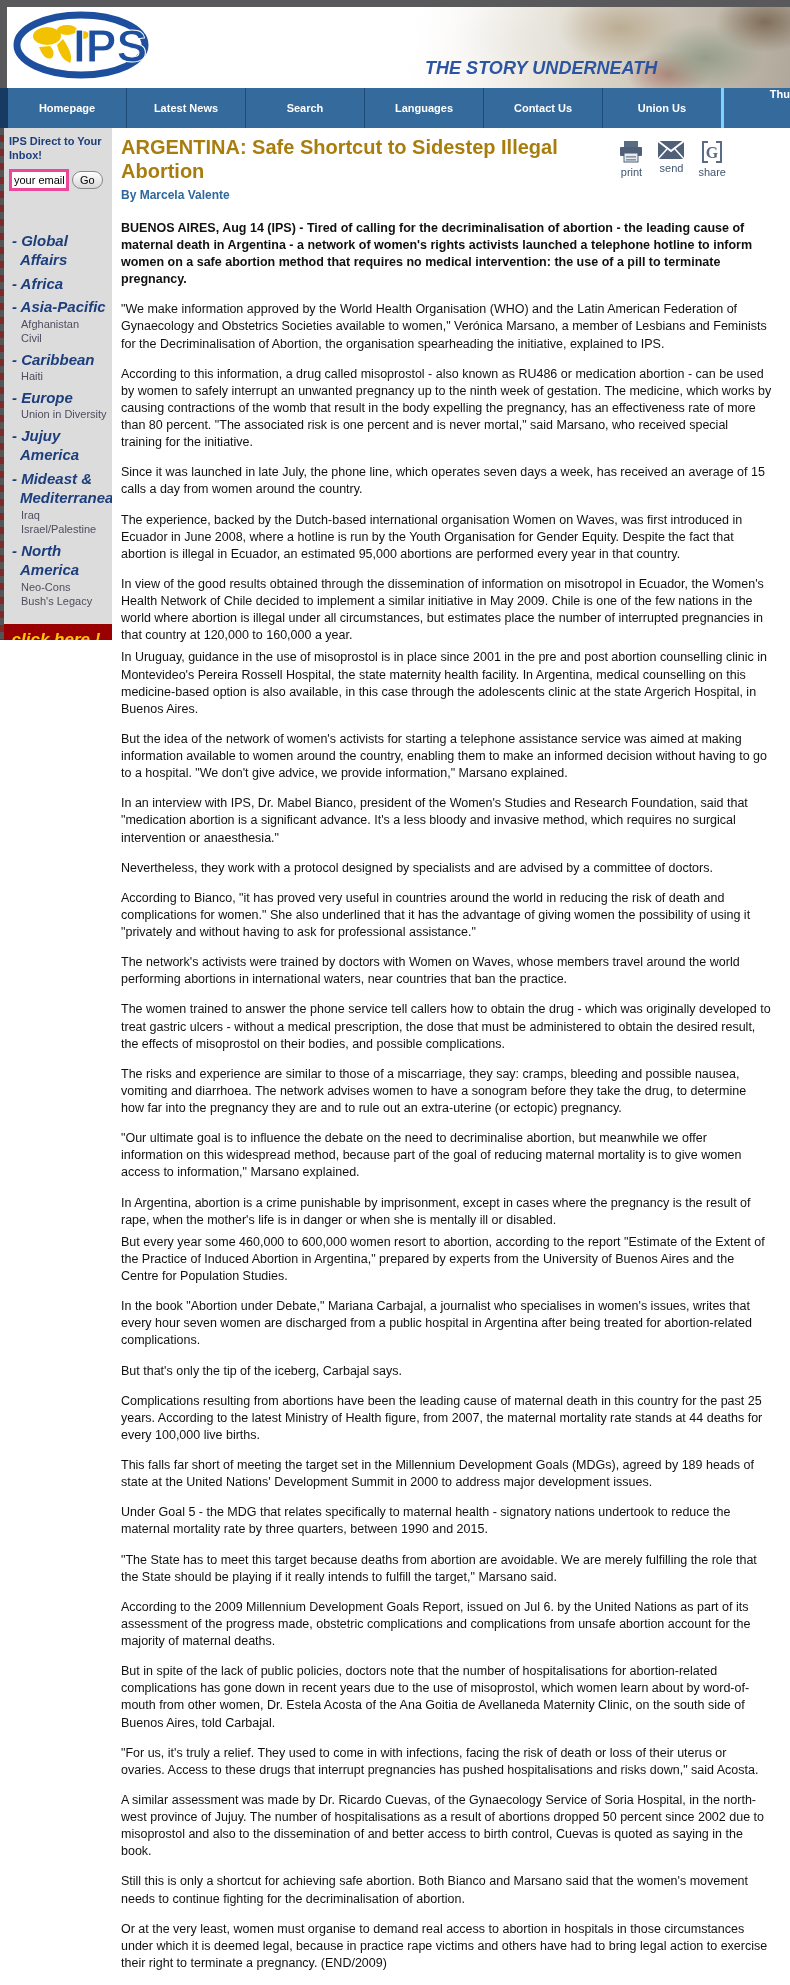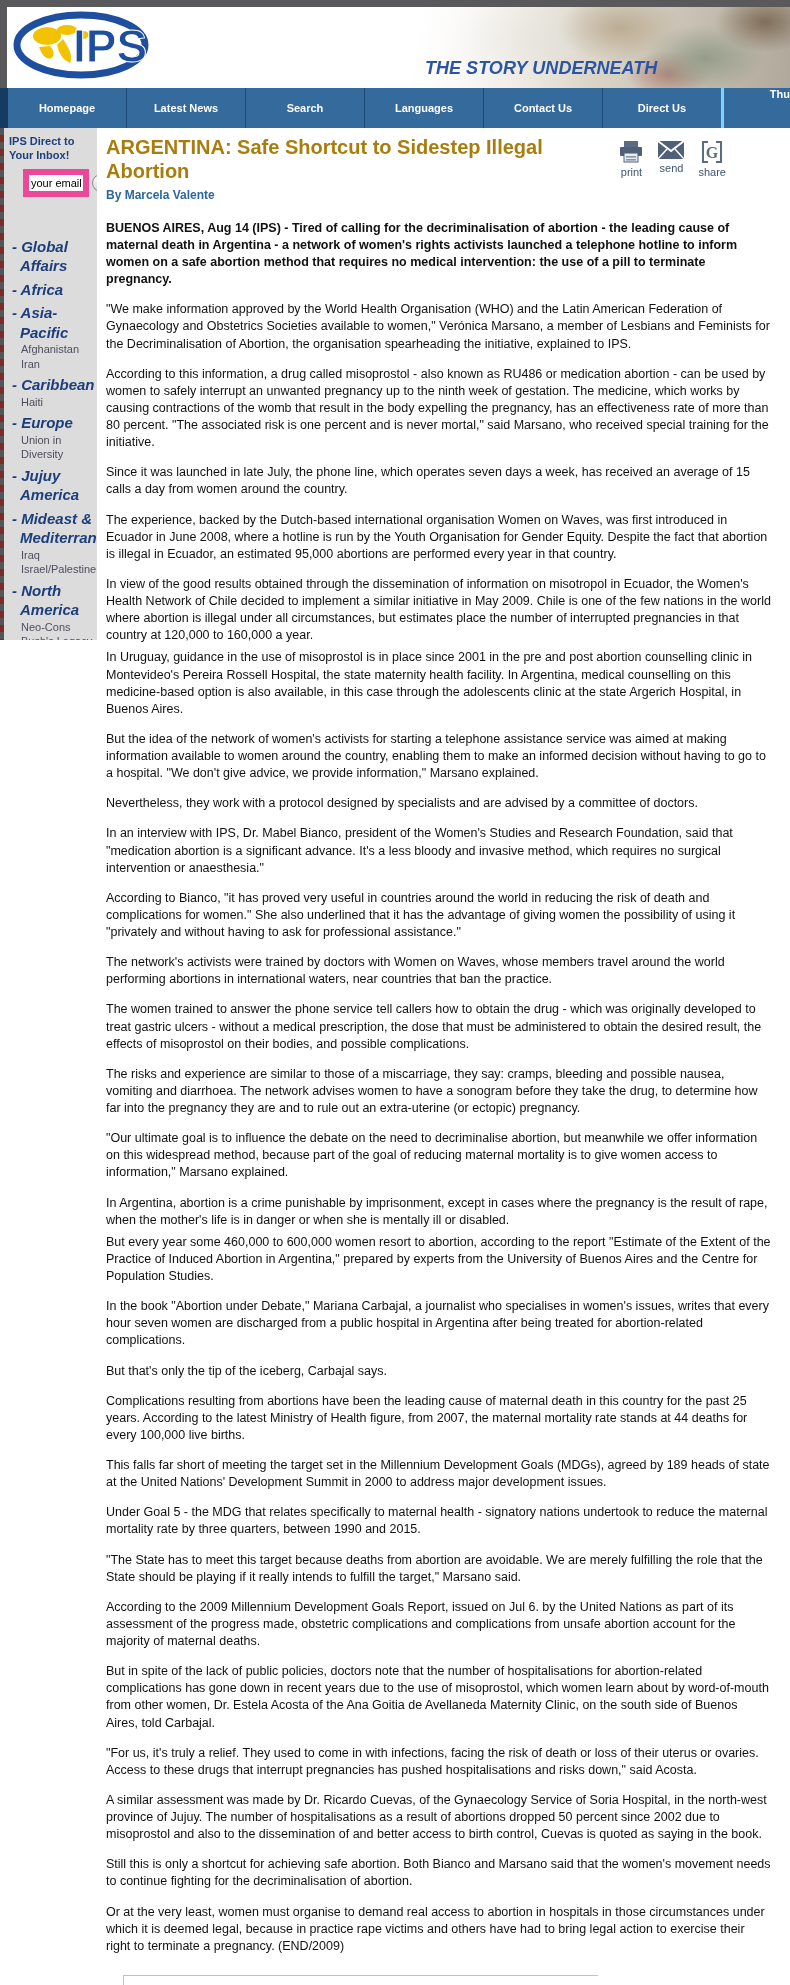--- a/index.html
+++ b/index.html
@@ -27,28 +27,28 @@
   .nav{display:flex;height:40px;background:#356a9c;align-items:stretch;}
   .nav::before{content:"";width:8px;background:#173a63;}
   .nav-item{width:118px;display:flex;align-items:center;justify-content:center;
     color:#fff;font-size:11px;font-weight:bold;border-left:1px solid #1d4a78;cursor:pointer;}
   .nav-item:first-of-type{border-left:none;}
   .nav-date{flex:1;border-left:3px solid #7dd3fc;color:#fff;font-size:11px;font-weight:bold;
     text-align:right;padding-top:0;overflow:hidden;white-space:nowrap;}
 
   
   .layout{display:flex;align-items:flex-start;}
-  .sidebar{flex:none;width:97px;height:512px;background:#dcdcdc;position:relative;overflow:hidden;}
+  .sidebar{flex:none;width:112px;height:512px;background:#dcdcdc;position:relative;overflow:hidden;}
   .sidebar::before{content:"";position:absolute;left:0;top:0;width:4px;height:100%;
     background:repeating-linear-gradient(180deg,#555 0 7px,#7e2a2a 7px 14px);}
   .sb-inner{padding:7px 2px 0 9px;}
   .nl-title{font-size:11px;font-weight:bold;color:#1c3e7c;line-height:1.25;}
   .nl-row{margin-top:6px;display:flex;gap:3px;align-items:center;}
-  .email-input{width:50px;height:14px;border:6px solid #ec4899;font-size:11px;padding:1px 2px;
-    font-family:"Liberation Sans",sans-serif;margin-left:14px;}
+  .email-input{width:50px;height:14px;border:3px solid #ec4899;font-size:11px;padding:1px 2px;
+    font-family:"Liberation Sans",sans-serif;}
   .go-btn{font-size:11px;border:1px solid #888;border-radius:9px;background:linear-gradient(#fff,#d8d8d8);
     padding:0 7px;height:18px;cursor:pointer;font-family:"Liberation Sans",sans-serif;}
   .region-list{margin-top:40px;}
   .sb-bold{font-size:15px;font-weight:bold;color:#1c3e7c;padding-left:11px;text-indent:-8px;
     margin-top:4px;line-height:1.3;cursor:pointer;font-style:italic;}
   .sb-bold::before{content:"- ";}
   .sb-child{font-size:11px;color:#4e4e60;padding-left:12px;line-height:1.32;cursor:pointer;}
   .clickhere{margin:15px -2px 11px -9px;background:#990000;color:#ffcc00;font-weight:bold;
     font-size:17px;text-align:center;padding:6px 0 7px;cursor:pointer;letter-spacing:0;font-style:italic;}
 
@@ -88,39 +88,39 @@
   <div class="tagline">THE STORY UNDERNEATH</div>
 </div>
 
 <div class="nav">
 
   <div class="nav-item">Homepage</div>
     <div class="nav-item">Latest News</div>
     <div class="nav-item">Search</div>
     <div class="nav-item">Languages</div>
     <div class="nav-item">Contact Us</div>
-    <div class="nav-item">Direct Us</div>
+    <div class="nav-item">Union Us</div>
     <div class="nav-date">Thu</div>
 </div>
 
 <div class="layout">
 
   <div class="sidebar">
     <div class="sb-inner">
       <div class="nl-title">IPS Direct to Your Inbox!</div>
       <div class="nl-row">
         <input class="email-input" value="your email" style="">
         <button class="go-btn">Go</button>
       </div>
       <div class="region-list" id="region-list">
           <div class="sb-bold">Global Affairs</div>
           <div class="sb-bold">Africa</div>
           <div class="sb-bold">Asia-Pacific</div>
           <div class="sb-child">Afghanistan</div>
-          <div class="sb-child">Iran</div>
+          <div class="sb-child">Civil</div>
           <div class="sb-bold">Caribbean</div>
           <div class="sb-child">Haiti</div>
           <div class="sb-bold">Europe</div>
           <div class="sb-child">Union in Diversity</div>
           <div class="sb-bold">Jujuy America</div>
           <div class="sb-bold">Mideast &amp; Mediterranean</div>
           <div class="sb-child">Iraq</div>
           <div class="sb-child">Israel/Palestine</div>
           <div class="sb-bold">North America</div>
           <div class="sb-child">Neo-Cons</div>
@@ -170,22 +170,22 @@
     <div class="byline">By Marcela Valente</div>
     <p class="lead">BUENOS AIRES, Aug 14 (IPS) - Tired of calling for the decriminalisation of abortion - the leading cause of maternal death in Argentina - a network of women's rights activists launched a telephone hotline to inform women on a safe abortion method that requires no medical intervention: the use of a pill to terminate pregnancy.</p>
     <div id="paragraphs">
         <p class="para">"We make information approved by the World Health Organisation (WHO) and the Latin American Federation of Gynaecology and Obstetrics Societies available to women," Verónica Marsano, a member of Lesbians and Feminists for the Decriminalisation of Abortion, the organisation spearheading the initiative, explained to IPS.</p>
         <p class="para">According to this information, a drug called misoprostol - also known as RU486 or medication abortion - can be used by women to safely interrupt an unwanted pregnancy up to the ninth week of gestation. The medicine, which works by causing contractions of the womb that result in the body expelling the pregnancy, has an effectiveness rate of more than 80 percent. "The associated risk is one percent and is never mortal," said Marsano, who received special training for the initiative.</p>
         <p class="para">Since it was launched in late July, the phone line, which operates seven days a week, has received an average of 15 calls a day from women around the country.</p>
         <p class="para">The experience, backed by the Dutch-based international organisation Women on Waves, was first introduced in Ecuador in June 2008, where a hotline is run by the Youth Organisation for Gender Equity. Despite the fact that abortion is illegal in Ecuador, an estimated 95,000 abortions are performed every year in that country.</p>
         <p class="para">In view of the good results obtained through the dissemination of information on misotropol in Ecuador, the Women's Health Network of Chile decided to implement a similar initiative in May 2009. Chile is one of the few nations in the world where abortion is illegal under all circumstances, but estimates place the number of interrupted pregnancies in that country at 120,000 to 160,000 a year.</p>
         <p class="para tight">In Uruguay, guidance in the use of misoprostol is in place since 2001 in the pre and post abortion counselling clinic in Montevideo's Pereira Rossell Hospital, the state maternity health facility. In Argentina, medical counselling on this medicine-based option is also available, in this case through the adolescents clinic at the state Argerich Hospital, in Buenos Aires.</p>
         <p class="para">But the idea of the network of women's activists for starting a telephone assistance service was aimed at making information available to women around the country, enabling them to make an informed decision without having to go to a hospital. "We don't give advice, we provide information," Marsano explained.</p>
+        <p class="para">In an interview with IPS, Dr. Mabel Bianco, president of the Women's Studies and Research Foundation, said that "medication abortion is a significant advance. It's a less bloody and invasive method, which requires no surgical intervention or anaesthesia."</p>
         <p class="para">Nevertheless, they work with a protocol designed by specialists and are advised by a committee of doctors.</p>
-        <p class="para">In an interview with IPS, Dr. Mabel Bianco, president of the Women's Studies and Research Foundation, said that "medication abortion is a significant advance. It's a less bloody and invasive method, which requires no surgical intervention or anaesthesia."</p>
         <p class="para">According to Bianco, "it has proved very useful in countries around the world in reducing the risk of death and complications for women." She also underlined that it has the advantage of giving women the possibility of using it "privately and without having to ask for professional assistance."</p>
         <p class="para">The network's activists were trained by doctors with Women on Waves, whose members travel around the world performing abortions in international waters, near countries that ban the practice.</p>
         <p class="para">The women trained to answer the phone service tell callers how to obtain the drug - which was originally developed to treat gastric ulcers - without a medical prescription, the dose that must be administered to obtain the desired result, the effects of misoprostol on their bodies, and possible complications.</p>
         <p class="para">The risks and experience are similar to those of a miscarriage, they say: cramps, bleeding and possible nausea, vomiting and diarrhoea. The network advises women to have a sonogram before they take the drug, to determine how far into the pregnancy they are and to rule out an extra-uterine (or ectopic) pregnancy.</p>
         <p class="para">"Our ultimate goal is to influence the debate on the need to decriminalise abortion, but meanwhile we offer information on this widespread method, because part of the goal of reducing maternal mortality is to give women access to information," Marsano explained.</p>
         <p class="para">In Argentina, abortion is a crime punishable by imprisonment, except in cases where the pregnancy is the result of rape, when the mother's life is in danger or when she is mentally ill or disabled.</p>
         <p class="para tight">But every year some 460,000 to 600,000 women resort to abortion, according to the report "Estimate of the Extent of the Practice of Induced Abortion in Argentina," prepared by experts from the University of Buenos Aires and the Centre for Population Studies.</p>
         <p class="para">In the book "Abortion under Debate," Mariana Carbajal, a journalist who specialises in women's issues, writes that every hour seven women are discharged from a public hospital in Argentina after being treated for abortion-related complications.</p>
         <p class="para">But that's only the tip of the iceberg, Carbajal says.</p>
         <p class="para">Complications resulting from abortions have been the leading cause of maternal death in this country for the past 25 years. According to the latest Ministry of Health figure, from 2007, the maternal mortality rate stands at 44 deaths for every 100,000 live births.</p>

